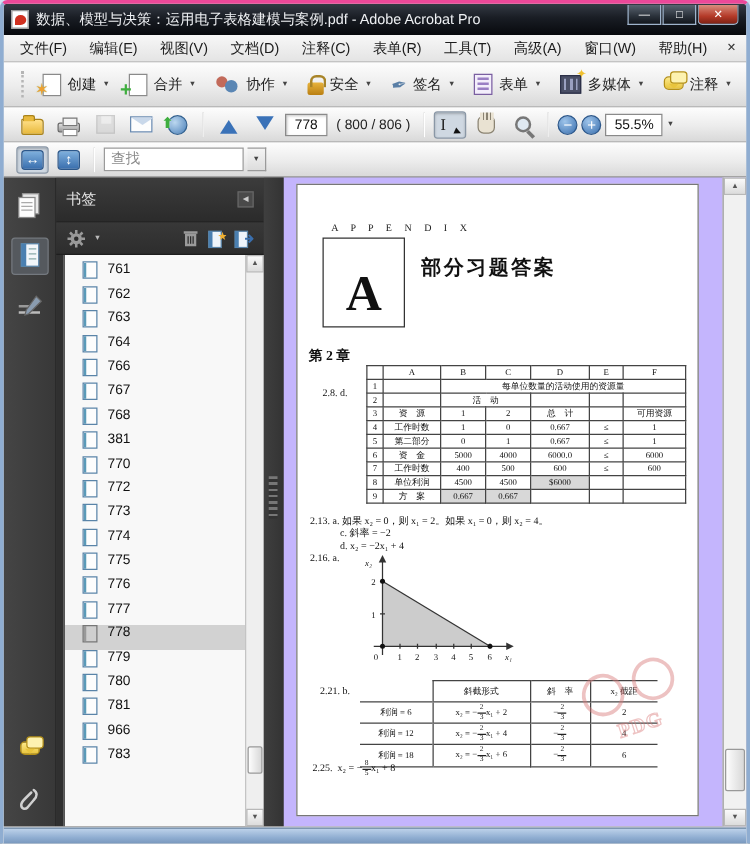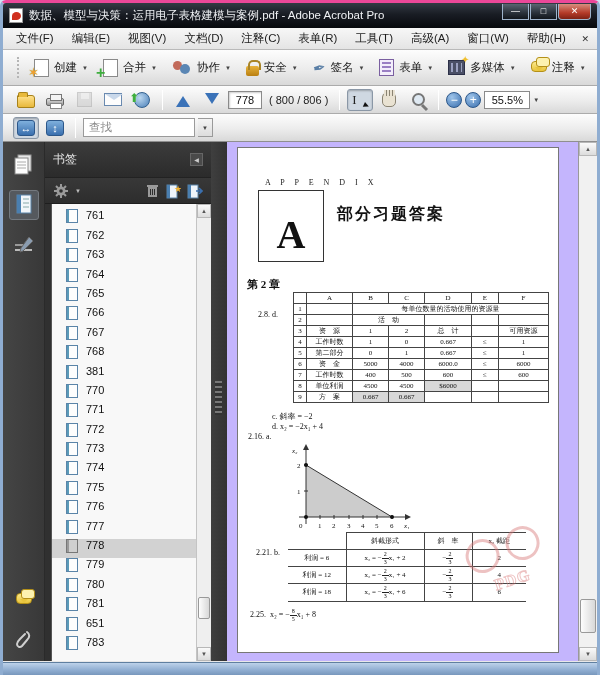--- a/index.html
+++ b/index.html
@@ -133,21 +133,21 @@
   .exlabel { position:absolute; font-size:8px; }
   .t1 { position:absolute; left:55px; top:144px; border-collapse:collapse; font-size:7px; }
   .t1 td,.t1 th { border:1px solid #444; text-align:center; font-weight:normal; padding:0 1px; height:11px; line-height:1; }
   .t1 .shade { background:#d8d8d8; }
   .t1 .rn { width:13px; }
   .ca{width:46px}.cb{width:36px}.cc{width:36px}.cd{width:47px}.ce{width:27px}.cf{width:50px}
   .txtblock { position:absolute; left:10px; top:264px; font-size:8px; line-height:1.25; }
   .txtblock .ind { padding-left:24px; }
   .graphwrap { position:absolute; left:52px; top:296px; }
   .t2label { position:absolute; left:18px; top:400px; font-size:8px; }
-  .t2 { position:absolute; left:50px; top:384px; border-collapse:collapse; font-size:7px; }
+  .t2 { position:absolute; left:50px; top:396px; border-collapse:collapse; font-size:7px; }
   .t2 td,.t2 th { text-align:center; font-weight:normal; padding:1px 3px; border-top:1px solid #444; height:17px; }
   .t2 tr:last-child td { border-bottom:1px solid #444; }
   .t2 .vline { border-left:1px solid #444; border-right:1px solid #444; }
   .t2 .c1 { width:58px; } .t2 .c2 { width:78px; } .t2 .c3 { width:48px; } .t2 .c4 { width:54px; }
   .frac { display:inline-block; vertical-align:middle; text-align:center; font-size:6px; line-height:1.1; }
   .frac .fn { display:block; border-bottom:1px solid #222; padding:0 2px; }
   .eqrow { white-space:nowrap; }
   .ex225 { position:absolute; left:12px; top:460px; font-size:8px; }
   .watermark { position:absolute; right:6px; top:382px; width:92px; color:#d97a7a; opacity:.45; transform:rotate(-18deg); text-align:center; }
   .wm-blob { width:34px; height:34px; border:3px solid #d97a7a; border-radius:50%; display:inline-block; margin:2px; }
@@ -393,48 +393,40 @@
           <div class="bm-item">
               <span class="bm-ico"></span>
               <span>763</span>
             </div>
           <div class="bm-item">
               <span class="bm-ico"></span>
               <span>764</span>
             </div>
           <div class="bm-item">
               <span class="bm-ico"></span>
-              <span>765</span>
-            </div>
-          <div class="bm-item">
-              <span class="bm-ico"></span>
               <span>766</span>
             </div>
           <div class="bm-item">
               <span class="bm-ico"></span>
               <span>767</span>
             </div>
           <div class="bm-item">
               <span class="bm-ico"></span>
               <span>768</span>
             </div>
           <div class="bm-item">
               <span class="bm-ico"></span>
               <span>381</span>
             </div>
           <div class="bm-item">
               <span class="bm-ico"></span>
               <span>770</span>
             </div>
           <div class="bm-item">
               <span class="bm-ico"></span>
-              <span>771</span>
-            </div>
-          <div class="bm-item">
-              <span class="bm-ico"></span>
               <span>772</span>
             </div>
           <div class="bm-item">
               <span class="bm-ico"></span>
               <span>773</span>
             </div>
           <div class="bm-item">
               <span class="bm-ico"></span>
               <span>774</span>
             </div>
@@ -461,21 +453,21 @@
           <div class="bm-item">
               <span class="bm-ico"></span>
               <span>780</span>
             </div>
           <div class="bm-item">
               <span class="bm-ico"></span>
               <span>781</span>
             </div>
           <div class="bm-item">
               <span class="bm-ico"></span>
-              <span>651</span>
+              <span>966</span>
             </div>
           <div class="bm-item">
               <span class="bm-ico"></span>
               <span>783</span>
             </div>
         </div>
         <div class="bm-scroll">
           <div class="scrollbtn">▲</div>
           <div class="bm-thumb"></div>
           <div class="scrollbtn down">▼</div>
@@ -583,20 +575,21 @@
                 <td class="shade">0.667</td>
                 <td class="shade">0.667</td>
                 <td></td>
                 <td></td>
                 <td></td>
               </tr>
         </tbody>
           </table>
 
         <div class="txtblock">
+          <div>2.13. a. 如果 x₂ = 0，则 x₁ = 2。如果 x₁ = 0，则 x₂ = 4。</div>
           <div class="ind">c. 斜率 = −2</div>
           <div class="ind">d. x₂ = −2x₁ + 4</div>
           <div>2.16. a.</div>
         </div>
 
         <div class="graphwrap">
           <svg width="128" height="114" viewBox="0 0 128 114">
             <polygon points="16,21 16,73 102,73" fill="#cccccc" stroke="none"></polygon>
             <line x1="16" y1="21" x2="102" y2="73" stroke="#333" stroke-width="1"></line>
             <line x1="16" y1="3" x2="16" y2="80" stroke="#333" stroke-width="1"></line>

